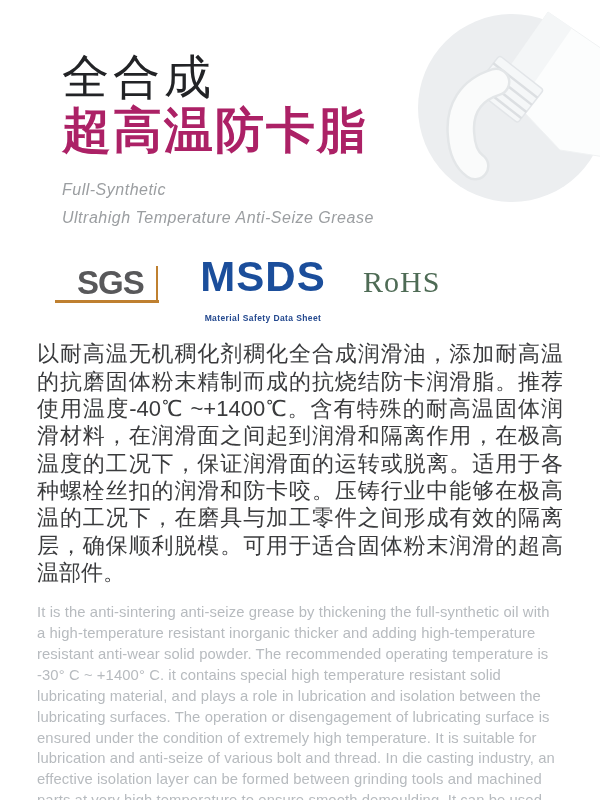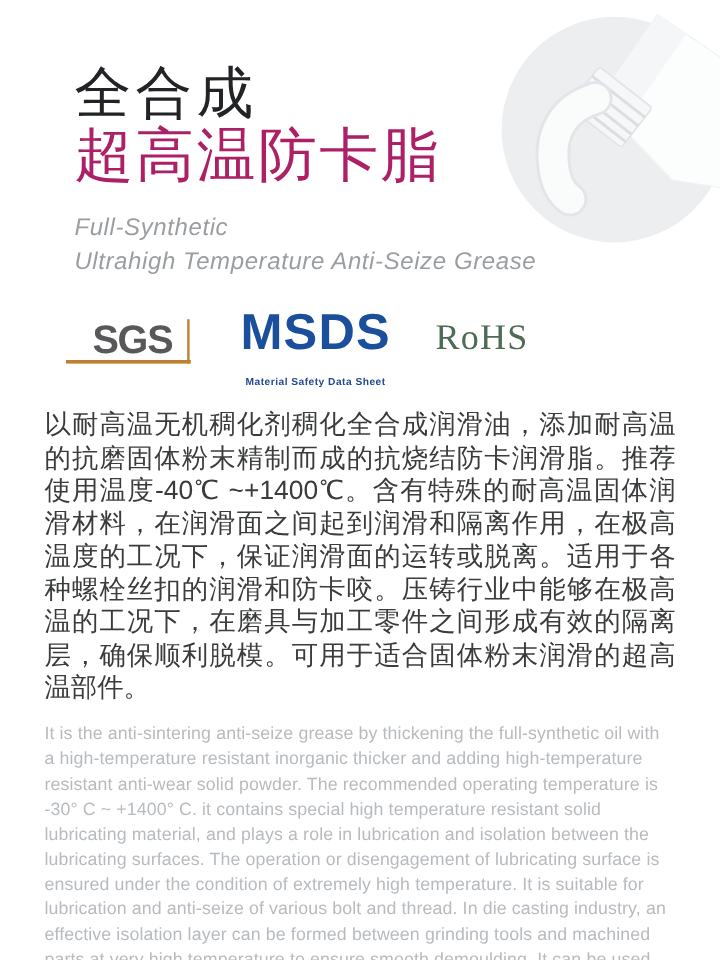--- a/index.html
+++ b/index.html
@@ -19,27 +19,27 @@
   }
   .title-cn{
     margin:0;
     font-size:47px;line-height:1.16;
     font-weight:500;letter-spacing:4px;
     color:#222326;
   }
   .title-cn2{
     margin:0;
     font-size:49px;line-height:1.06;
-    font-weight:400;letter-spacing:2px;
+    font-weight:700;letter-spacing:2px;
     color:#ac2166;
   }
   .subtitle{
     margin:20px 0 0 0;
     font-style:italic;
-    font-size:20px;line-height:28px;
+    font-size:16px;line-height:28px;
     color:#9b9ea1;letter-spacing:0.5px;
   }
   
   .cert-row{
     display:flex;align-items:flex-start;
     margin:30px 0 0 55px;
     height:52px;
   }
   .sgs{position:relative;width:110px;height:46px;margin-right:28px;}
   .sgs-text{

